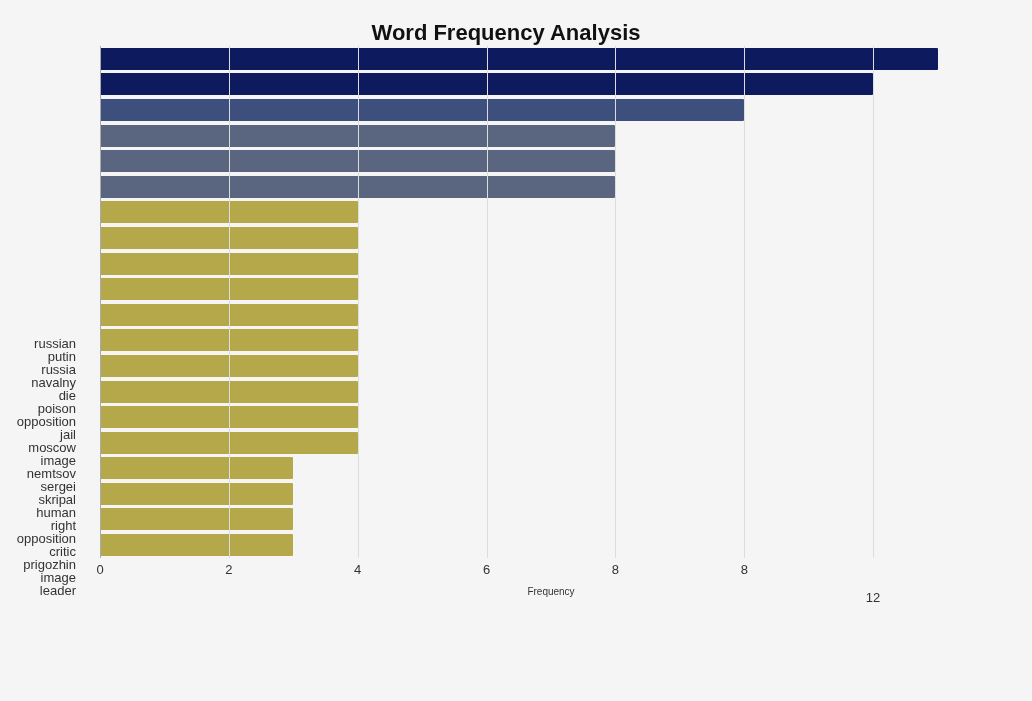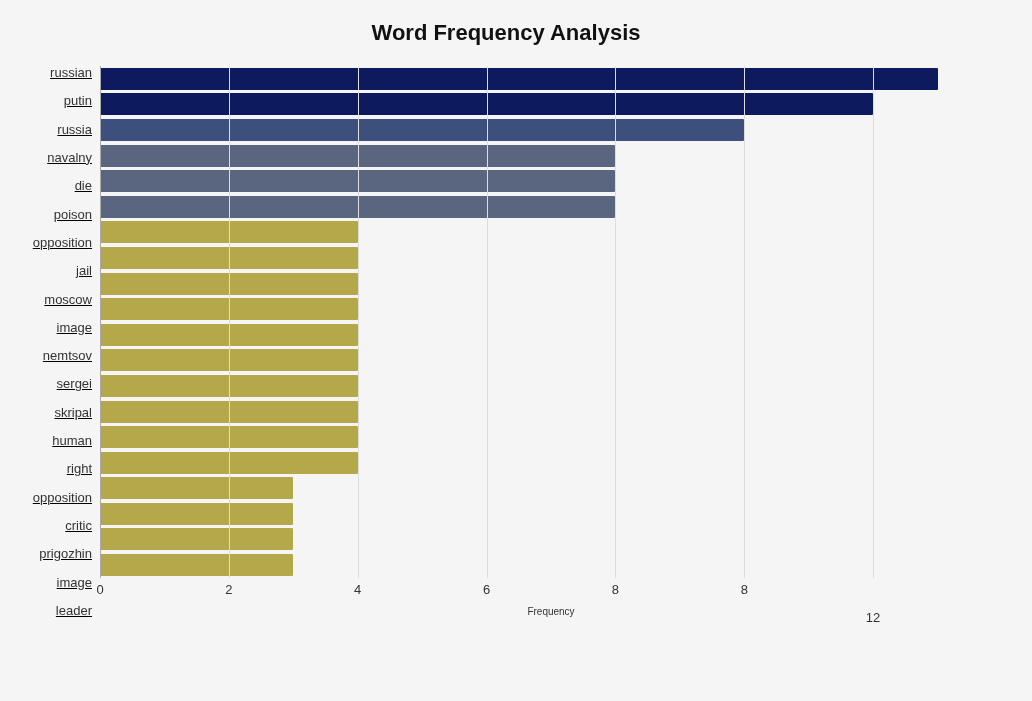--- a/index.html
+++ b/index.html
@@ -15,38 +15,36 @@
       background: #f5f5f5;
       width: 1032px;
       height: 701px;
       padding: 20px 30px 60px 10px;
       position: relative;
     }
     .chart-title {
       text-align: center;
       font-size: 22px;
       font-weight: bold;
-      margin-bottom: 20px;
       color: #111;
     }
     .chart-area {
       display: flex;
       flex-direction: row;
       height: calc(100% - 70px);
       width: 100%;
     }
     .y-axis {
       display: flex;
       flex-direction: column;
-      justify-content: space-between;
+      justify-content: flex-end;
       align-items: flex-end;
       width: 90px;
-      padding-right: 8px;
+      padding-right: 24px;
       flex-shrink: 0;
-      text-decoration: underline;
     }
     .y-label {
       font-size: 13px;
       color: #333;
       line-height: 1;
       text-align: right;
     }
     .plot-area {
       flex: 1;
       position: relative;

